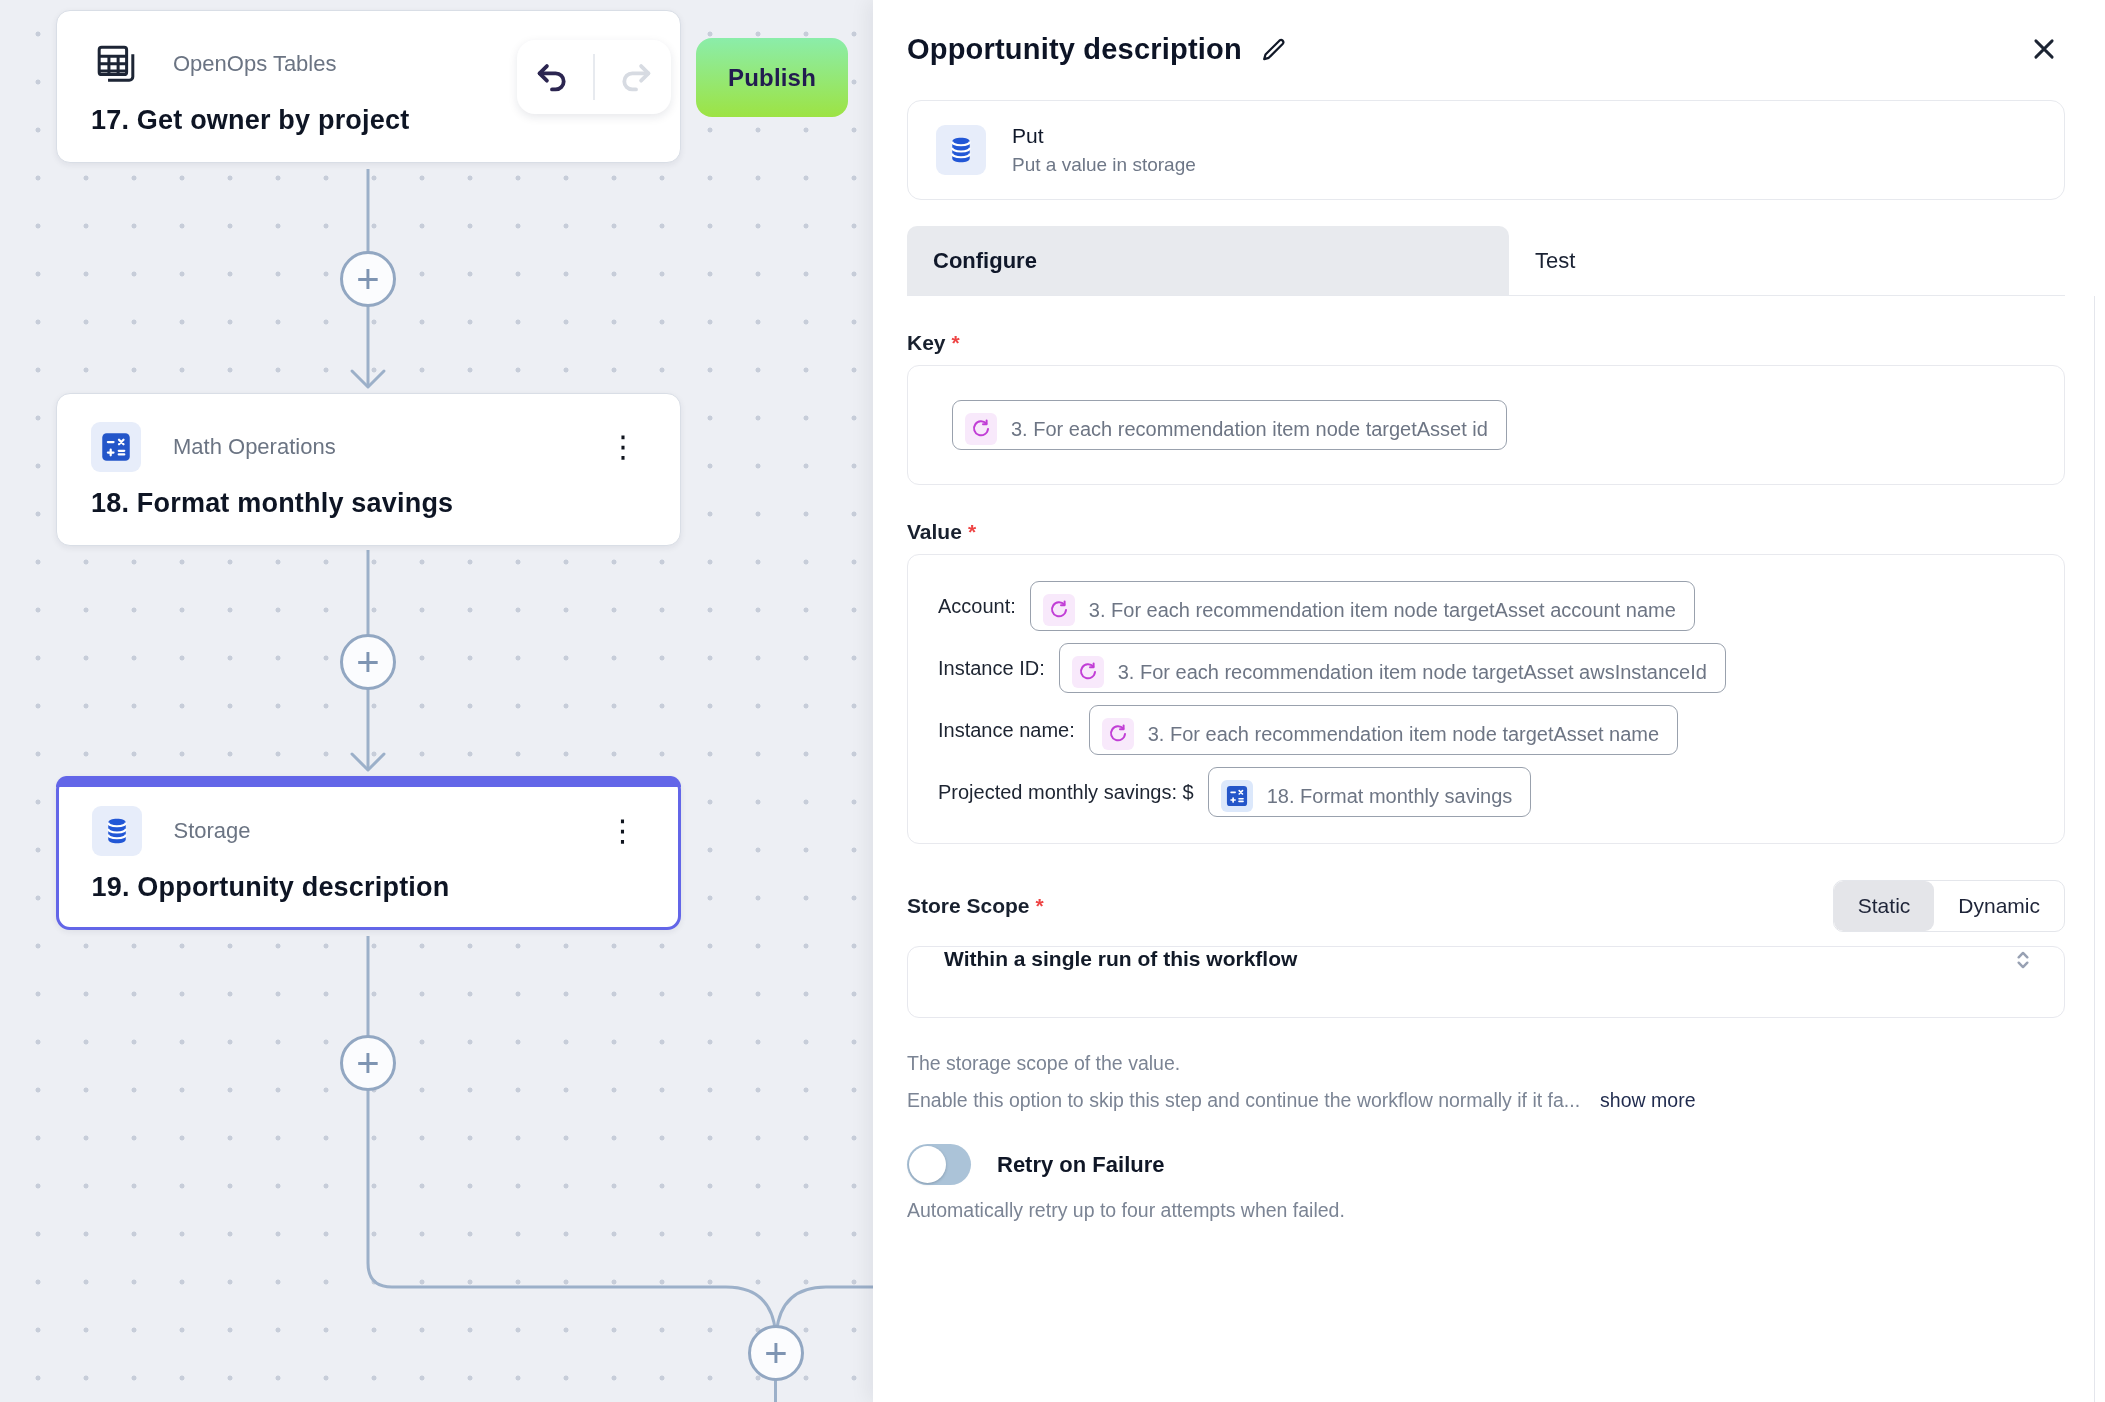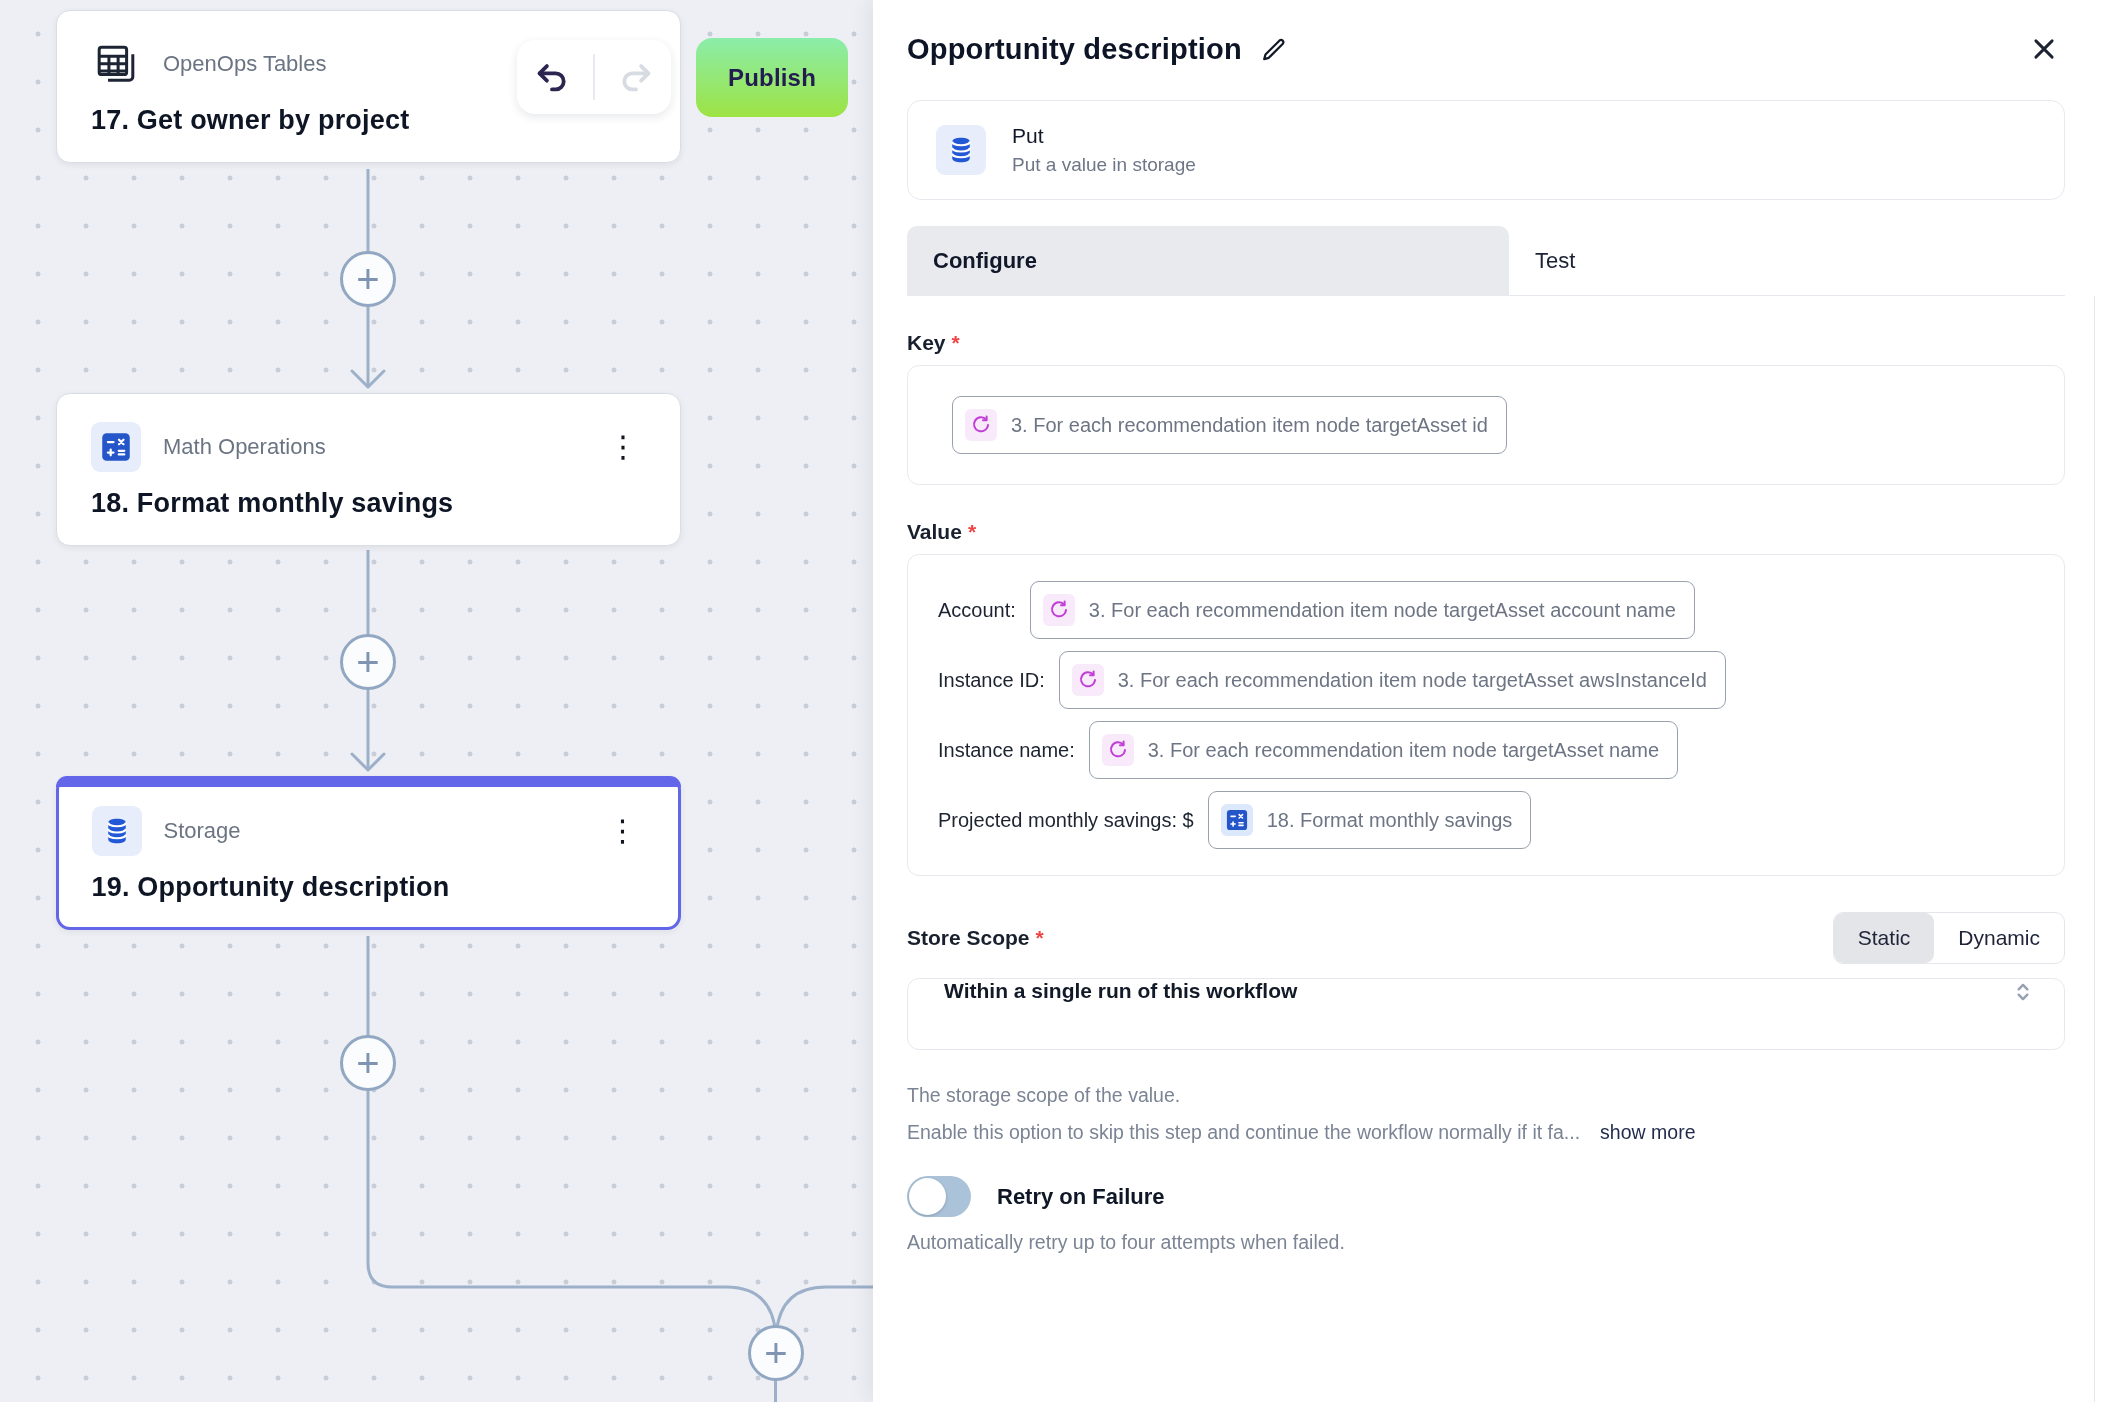--- a/index.html
+++ b/index.html
@@ -18,21 +18,21 @@
 
   .node {
     position:absolute; left:56px; width:625px; background:#fff;
     border:1.5px solid #d9dee6; border-radius:14px;
     box-shadow:0 2px 6px rgba(23,34,59,.07);
     padding:28px 34px 26px 34px;
   }
   .node.selected { border:3px solid #6366e8; padding:26.5px 32.5px 24.5px 32.5px; }
   .node .top-accent { position:absolute; top:-3px; left:-3px; right:-3px; height:11px;
     background:#6366e8; border-radius:13px 13px 0 0; }
-  .node-row1 { display:flex; align-items:center; gap:22px; }
+  .node-row1 { display:flex; align-items:center; gap:32px; }
   .icon-tile { width:50px; height:50px; border-radius:9px; background:#e7edfa;
     display:flex; align-items:center; justify-content:center; flex:0 0 auto; }
   .icon-plain { width:50px; height:50px; display:flex; align-items:center; justify-content:center; flex:0 0 auto; }
   .node-app { font-size:22px; color:#6b7483; flex:1 1 auto; }
   .kebab { font-size:30px; color:#10151f; line-height:1; padding:2px 8px; cursor:pointer; }
   .node-title { margin-top:16px; font-size:27px; font-weight:700; color:#0e1524; letter-spacing:.2px; }
 
   .plus-btn {
     position:absolute; width:56px; height:56px; border-radius:50%;
     background:#fbfcfe; border:3px solid #92a7c2; color:#7e94b2;
@@ -83,21 +83,21 @@
   .field-label { margin-top:35px; font-size:21px; font-weight:700; color:#18202e; }
   .req { color:#ee4444; font-weight:700; margin-left:6px; }
 
   .big-box { margin-top:10px; border:1.5px solid #e8e9ee; border-radius:12px; background:#fff; }
   .key-box { height:120px; display:flex; align-items:center; padding:0 44px; }
   .value-box { padding:26px 30px; display:flex; flex-direction:column; gap:12px; }
 
   .token-chip {
     display:inline-flex; align-items:center; gap:14px;
     border:1.6px solid #99a1ad; border-radius:9px; background:#fff;
-    padding:12px 18px 12px 12px; cursor:pointer;
+    padding:12px 18px 4px 12px; cursor:pointer;
   }
   .chip-icon { width:32px; height:32px; border-radius:6px; display:flex; align-items:center; justify-content:center; flex:0 0 auto; }
   .chip-icon.loop { background:#f8e9fb; }
   .chip-icon.math { background:#dce8fb; }
   .token-text { font-size:20px; color:#6d7584; white-space:nowrap; }
 
   .value-row { display:flex; align-items:center; gap:14px; }
   .row-label { font-size:20px; color:#1d2431; white-space:nowrap; }
 
   .scope-row { margin-top:36px; display:flex; align-items:center; justify-content:space-between; }

